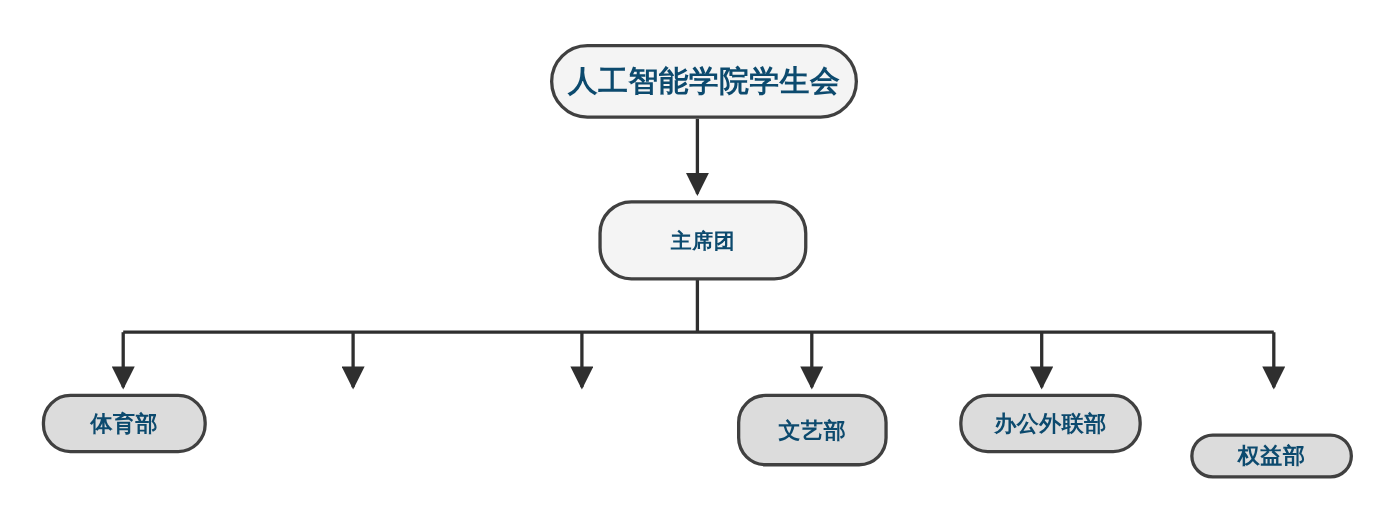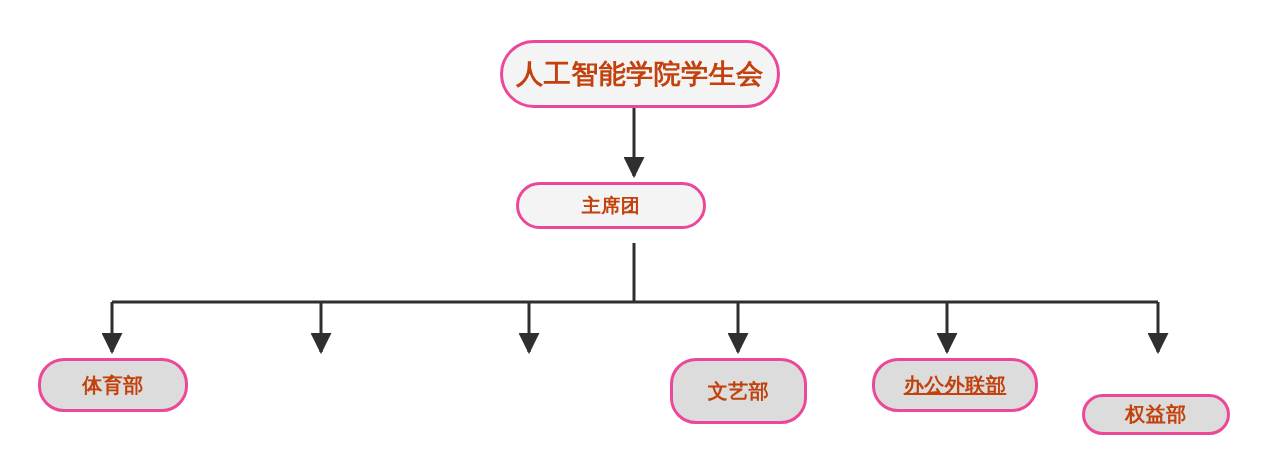--- a/index.html
+++ b/index.html
@@ -22,23 +22,23 @@
     width: 1268px;
     height: 467px;
     pointer-events: none;
   }
   .node {
     position: absolute;
     box-sizing: border-box;
     display: flex;
     align-items: center;
     justify-content: center;
-    border: 3px solid #ec4899;
+    border: 3px solid #404040;
     border-radius: 26px;
-    color: #c2410c;
+    color: #0c4a6e;
     font-weight: bold;
     letter-spacing: 0.5px;
     white-space: nowrap;
     user-select: none;
   }
   .node-root {
     background: #f4f4f4;
     font-size: 27px;
     border-radius: 34px;
   }
@@ -74,25 +74,25 @@
     <path d="M 112 302 L 112 352" stroke="#2f2f2f" stroke-width="3" fill="none" marker-end="url(#arrowhead)"></path>
     <path d="M 321 302 L 321 352" stroke="#2f2f2f" stroke-width="3" fill="none" marker-end="url(#arrowhead)"></path>
     <path d="M 529 302 L 529 352" stroke="#2f2f2f" stroke-width="3" fill="none" marker-end="url(#arrowhead)"></path>
     <path d="M 738 302 L 738 352" stroke="#2f2f2f" stroke-width="3" fill="none" marker-end="url(#arrowhead)"></path>
     <path d="M 947 302 L 947 352" stroke="#2f2f2f" stroke-width="3" fill="none" marker-end="url(#arrowhead)"></path>
     <path d="M 1158 302 L 1158 352" stroke="#2f2f2f" stroke-width="3" fill="none" marker-end="url(#arrowhead)"></path>
   </svg>
 
   <div class="node node-root" style="left:500px; top:40px; width:280px; height:68px;">人工智能学院学生会</div>
 
-  <div class="node node-mid" style="left:516px; top:182px; width:190px; height:47px;">主席团</div>
+  <div class="node node-mid" style="left:544px; top:182px; width:190px; height:73px;">主席团</div>
 
   <div class="node node-leaf" style="left:38px; top:358px; width:150px; height:54px;">体育部</div>
 
 
 
   <div class="node node-leaf" style="left:670px; top:358px; width:137px; height:66px;">文艺部</div>
 
-  <div class="node node-leaf" style="left:872px; top:358px; width:166px; height:54px;text-decoration:underline;">办公外联部</div>
+  <div class="node node-leaf" style="left:872px; top:358px; width:166px; height:54px;">办公外联部</div>
 
   <div class="node node-leaf" style="left:1082px; top:358px; width:148px; height:41px;margin-top:36px;">权益部</div>
 
 </div>
 
 </body></html>

